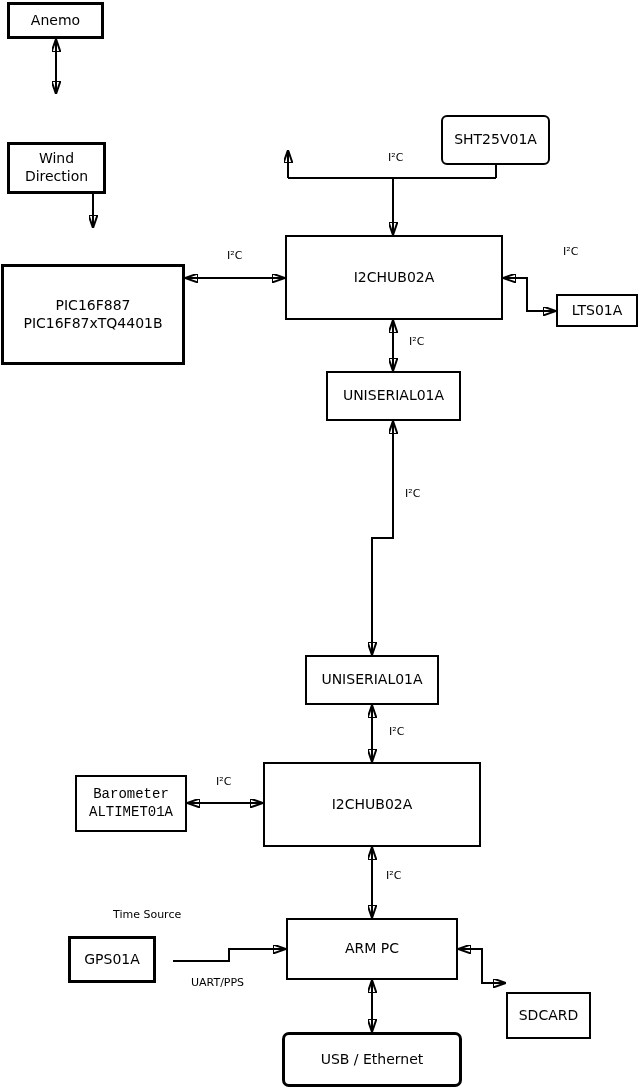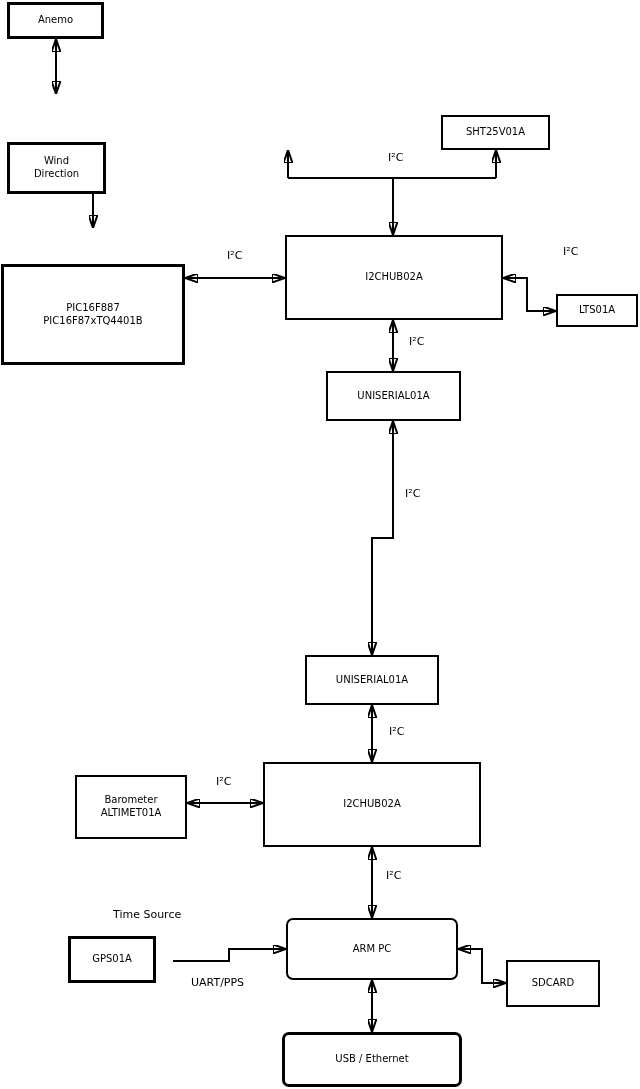--- a/index.html
+++ b/index.html
@@ -30,21 +30,21 @@
   }
   .box {
     position: absolute;
     box-sizing: border-box;
     border: 2px solid #000000;
     background: #ffffff;
     display: flex;
     align-items: center;
     justify-content: center;
     text-align: center;
-    font-size: 10px;
+    font-size: 14px;
     line-height: 1.26;
     white-space: pre-line;
   }
   .box.thick {
     border-width: 3px;
   }
   .lbl {
     position: absolute;
     font-size: 11px;
     line-height: 1.1;
@@ -81,31 +81,31 @@
     <path d="M173,961 L229,961 L229,949 L286,949" marker-end="url(#ah)"></path>
     <path d="M458,949 L482,949 L482,983 L506,983" marker-start="url(#ah)" marker-end="url(#ah)"></path>
     <path d="M372,980 L372,1032" marker-start="url(#ah)" marker-end="url(#ah)"></path>
   </svg>
 
   <div class="box thick" style="left:7px;   top:2px;    width:97px;  height:37px;">Anemo</div>
   <div class="box thick" style="left:7px;   top:94px;   width:99px;  height:52px;margin-top:48px;">Wind
 Direction</div>
   <div class="box thick" style="left:1px;   top:228px;  width:184px; height:101px;margin-top:36px;">PIC16F887
 PIC16F87xTQ4401B</div>
-  <div class="box" style="left:441px; top:115px;  width:109px; height:35px;">SHT25V01A</div>
+  <div class="box" style="left:441px; top:115px;  width:109px; height:50px;border-radius:6px;">SHT25V01A</div>
   <div class="box" style="left:285px; top:235px;  width:218px; height:85px;">I2CHUB02A</div>
   <div class="box" style="left:556px; top:294px;  width:82px;  height:33px;">LTS01A</div>
   <div class="box" style="left:326px; top:371px;  width:135px; height:50px;">UNISERIAL01A</div>
   <div class="box" style="left:305px; top:655px;  width:134px; height:50px;">UNISERIAL01A</div>
   <div class="box" style="left:263px; top:762px;  width:218px; height:85px;">I2CHUB02A</div>
-  <div class="box" style="left:75px;  top:775px;  width:112px; height:64px;">Barometer
+  <div class="box" style="left:75px;  top:775px;  width:112px; height:57px;font-family:Liberation Mono, monospace;">Barometer
 ALTIMET01A</div>
   <div class="box thick" style="left:68px;  top:936px;  width:88px; height:47px;">GPS01A</div>
-  <div class="box" style="left:286px; top:918px;  width:172px; height:62px;border-radius:7px;">ARM PC</div>
-  <div class="box" style="left:506px; top:960px;  width:94px; height:47px;">SDCARD</div>
+  <div class="box" style="left:286px; top:918px;  width:172px; height:62px;">ARM PC</div>
+  <div class="box" style="left:506px; top:992px;  width:85px; height:47px;">SDCARD</div>
   <div class="box thick" style="left:282px; top:1032px; width:180px; height:55px;border-radius:7px;">USB / Ethernet</div>
 
   <span class="lbl" style="left:388px; top:152px;">I²C</span>
   <span class="lbl" style="left:227px; top:250px;">I²C</span>
   <span class="lbl" style="left:563px; top:246px;">I²C</span>
   <span class="lbl" style="left:409px; top:336px;">I²C</span>
   <span class="lbl" style="left:405px; top:488px;">I²C</span>
   <span class="lbl" style="left:389px; top:726px;">I²C</span>
   <span class="lbl" style="left:216px; top:776px;">I²C</span>
   <span class="lbl" style="left:386px; top:870px;">I²C</span>

